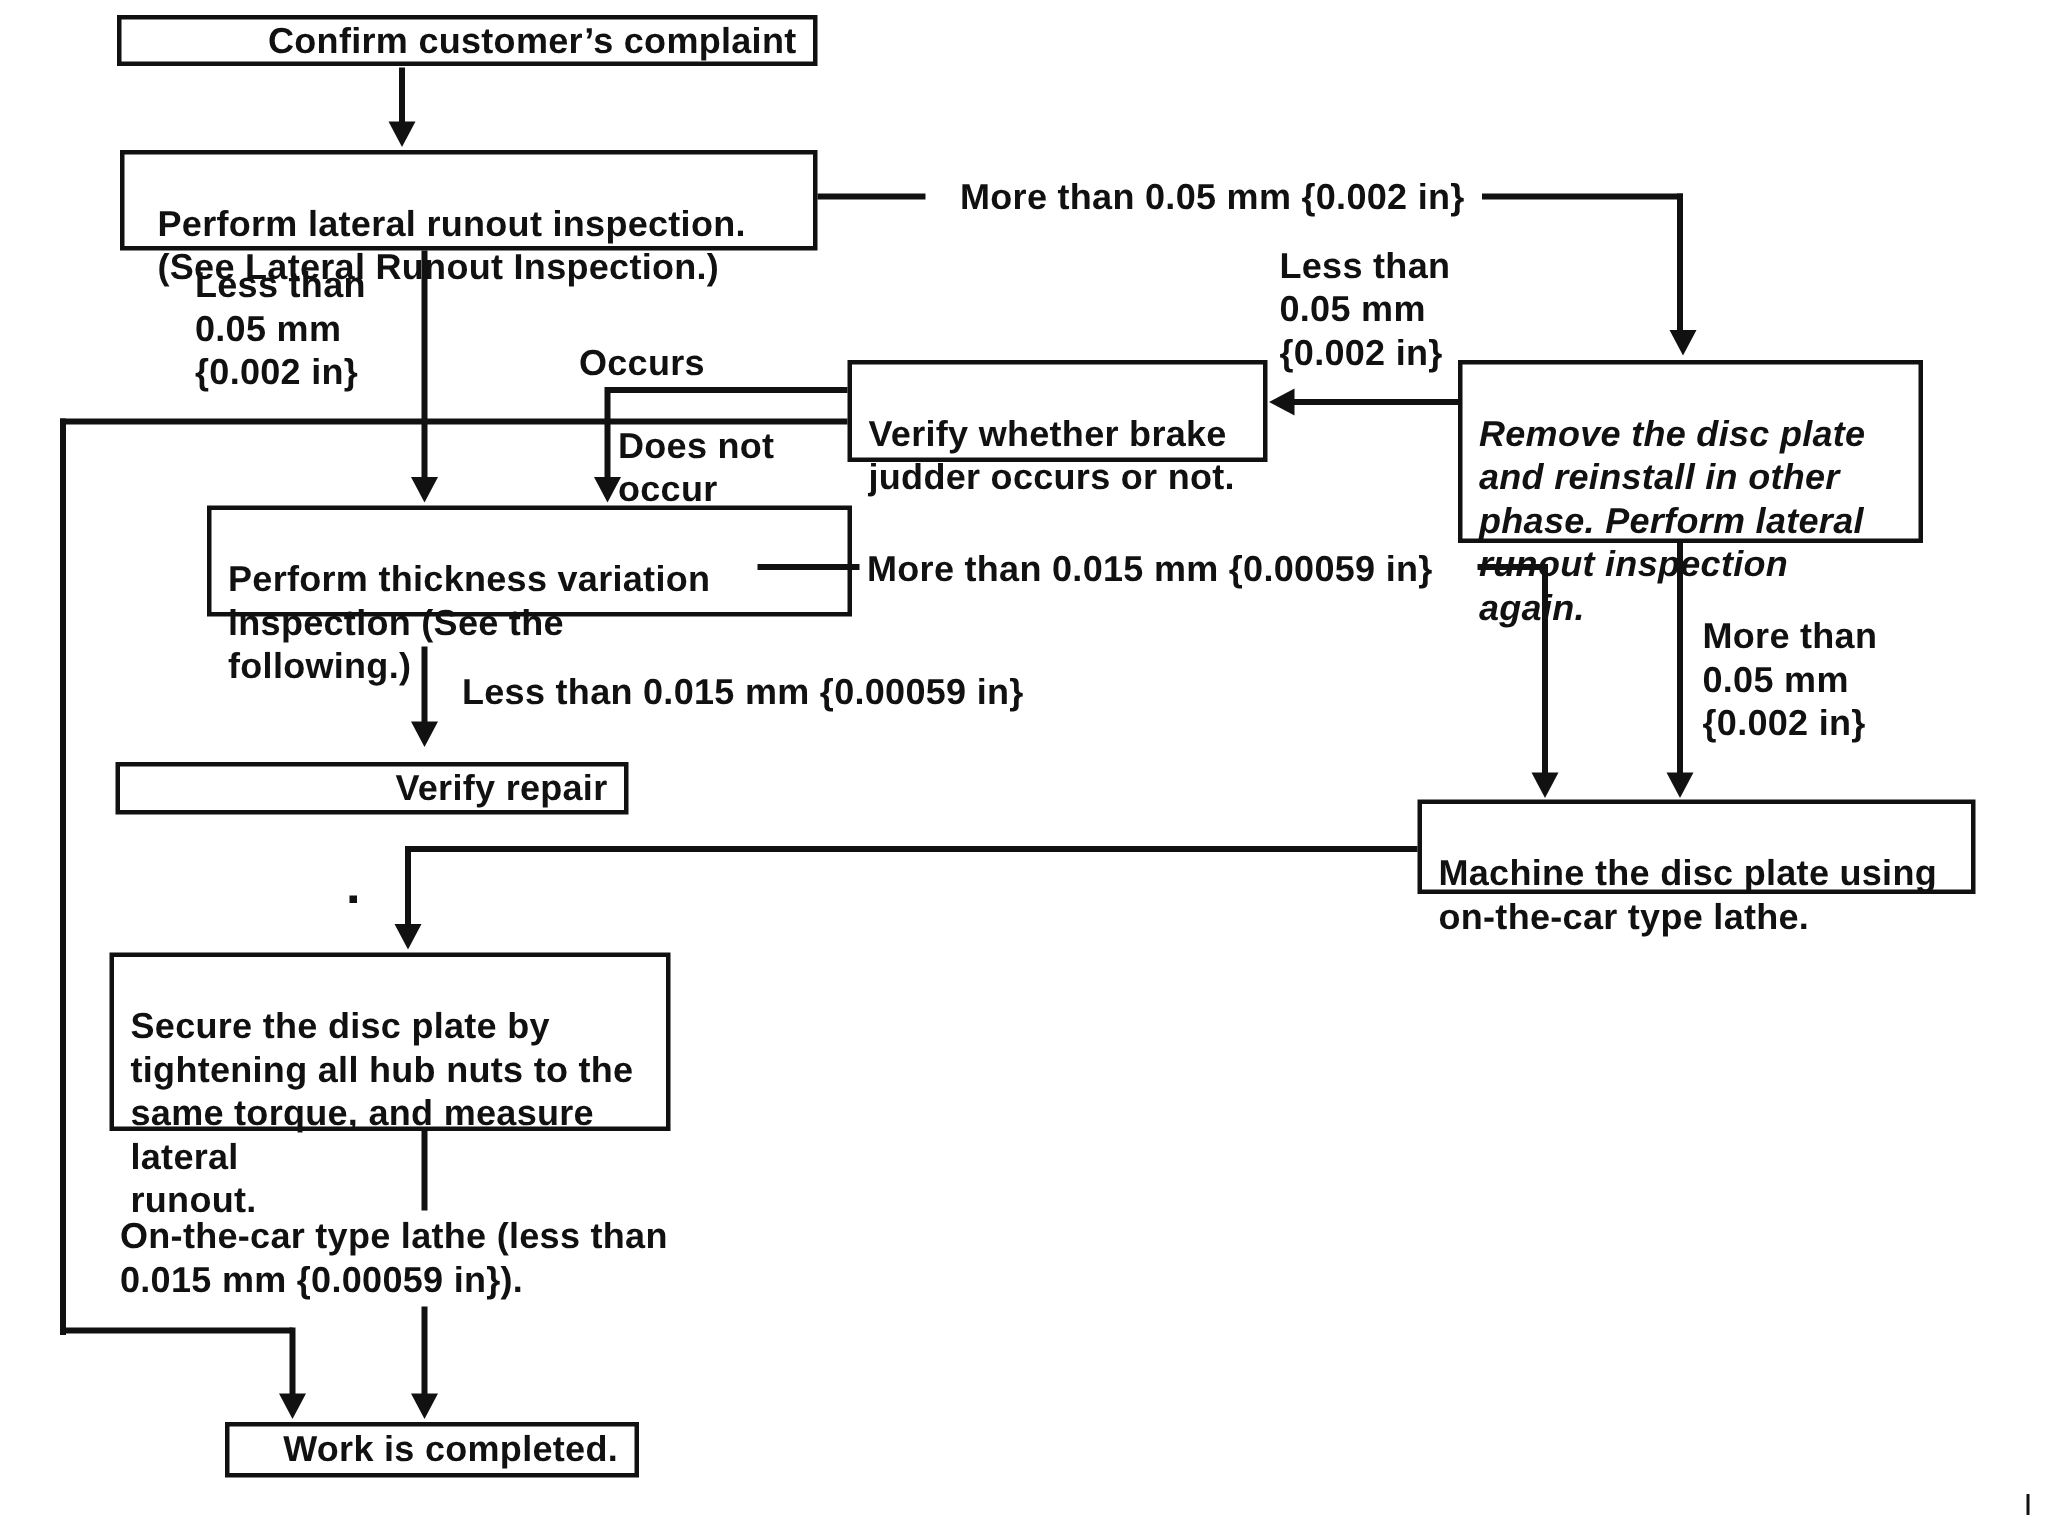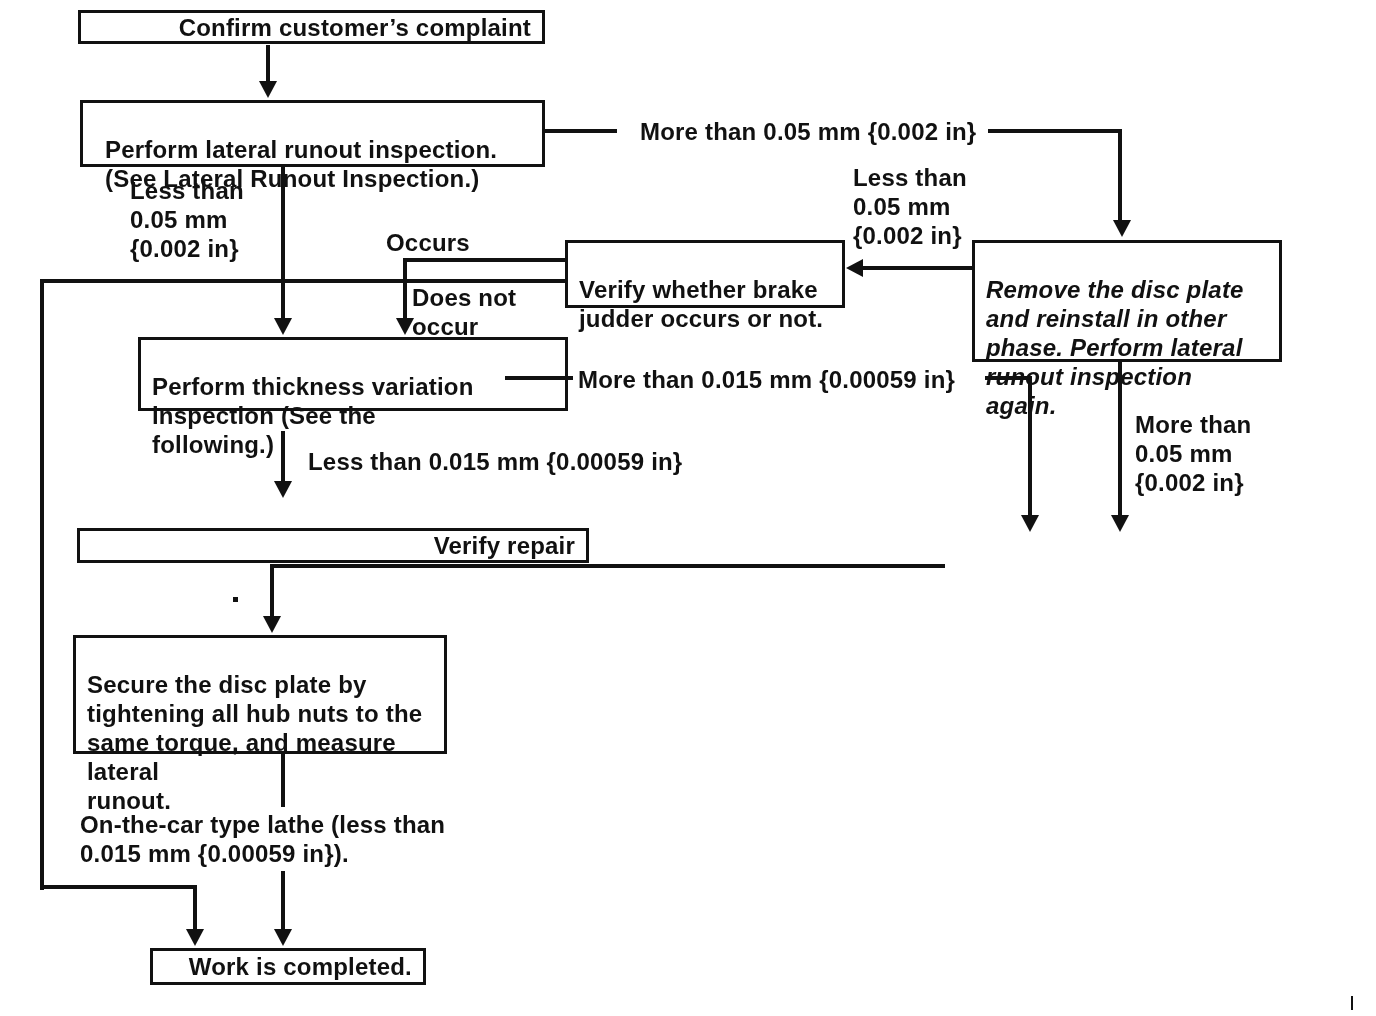--- a/index.html
+++ b/index.html
@@ -64,24 +64,28 @@
 phase. Perform lateral
 runout inspection again.</span>
   </div>
 
   <div class="node" style="left:91px; top:337px; width:430px; height:74px;margin-left:47px;">
     <span>Perform thickness variation
 inspection (See the
 following.)</span>
   </div>
 
-  <div class="node center-v" style="left:77px; top:528px; width:512px; height:35px; padding-top:0; padding-bottom:0;">
+  <div class="node center-v" style="left:77px; top:508px; width:342px; height:35px; padding-top:0; padding-bottom:0;">
     <span>Verify repair</span>
   </div>
 
+  <div class="node" style="left:945px; top:533px; width:372px; height:63px;">
+    <span>Machine the disc plate using
+on-the-car type lathe.</span>
+  </div>
 
   <div class="node" style="left:73px; top:635px; width:374px; height:119px;">
     <span>Secure the disc plate by
 tightening all hub nuts to the
 same torque, and measure lateral
 runout.</span>
   </div>
 
   <div class="node center-v" style="left:150px; top:948px; width:276px; height:37px; padding-top:0; padding-bottom:0;">
     <span>Work is completed.</span>

